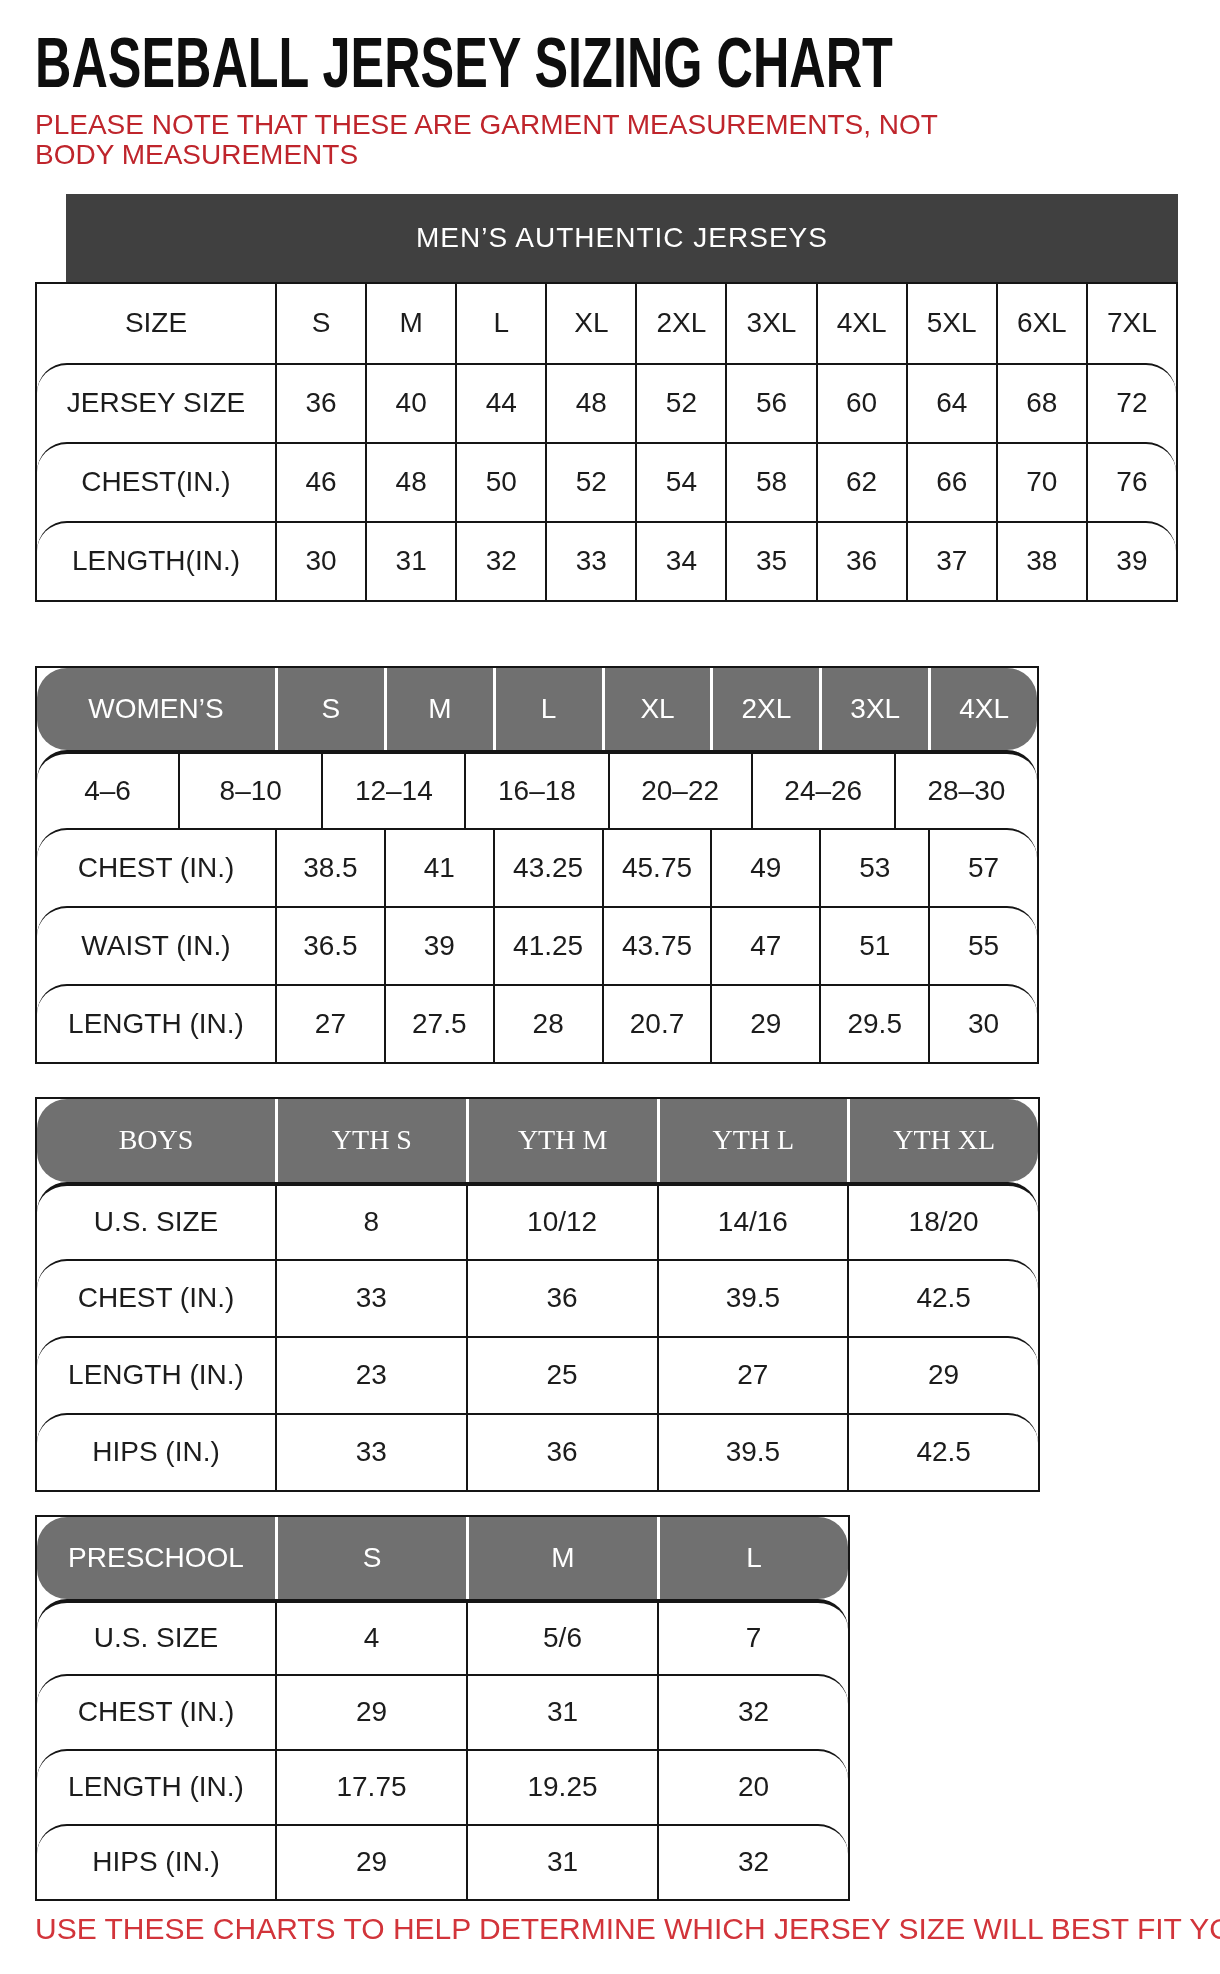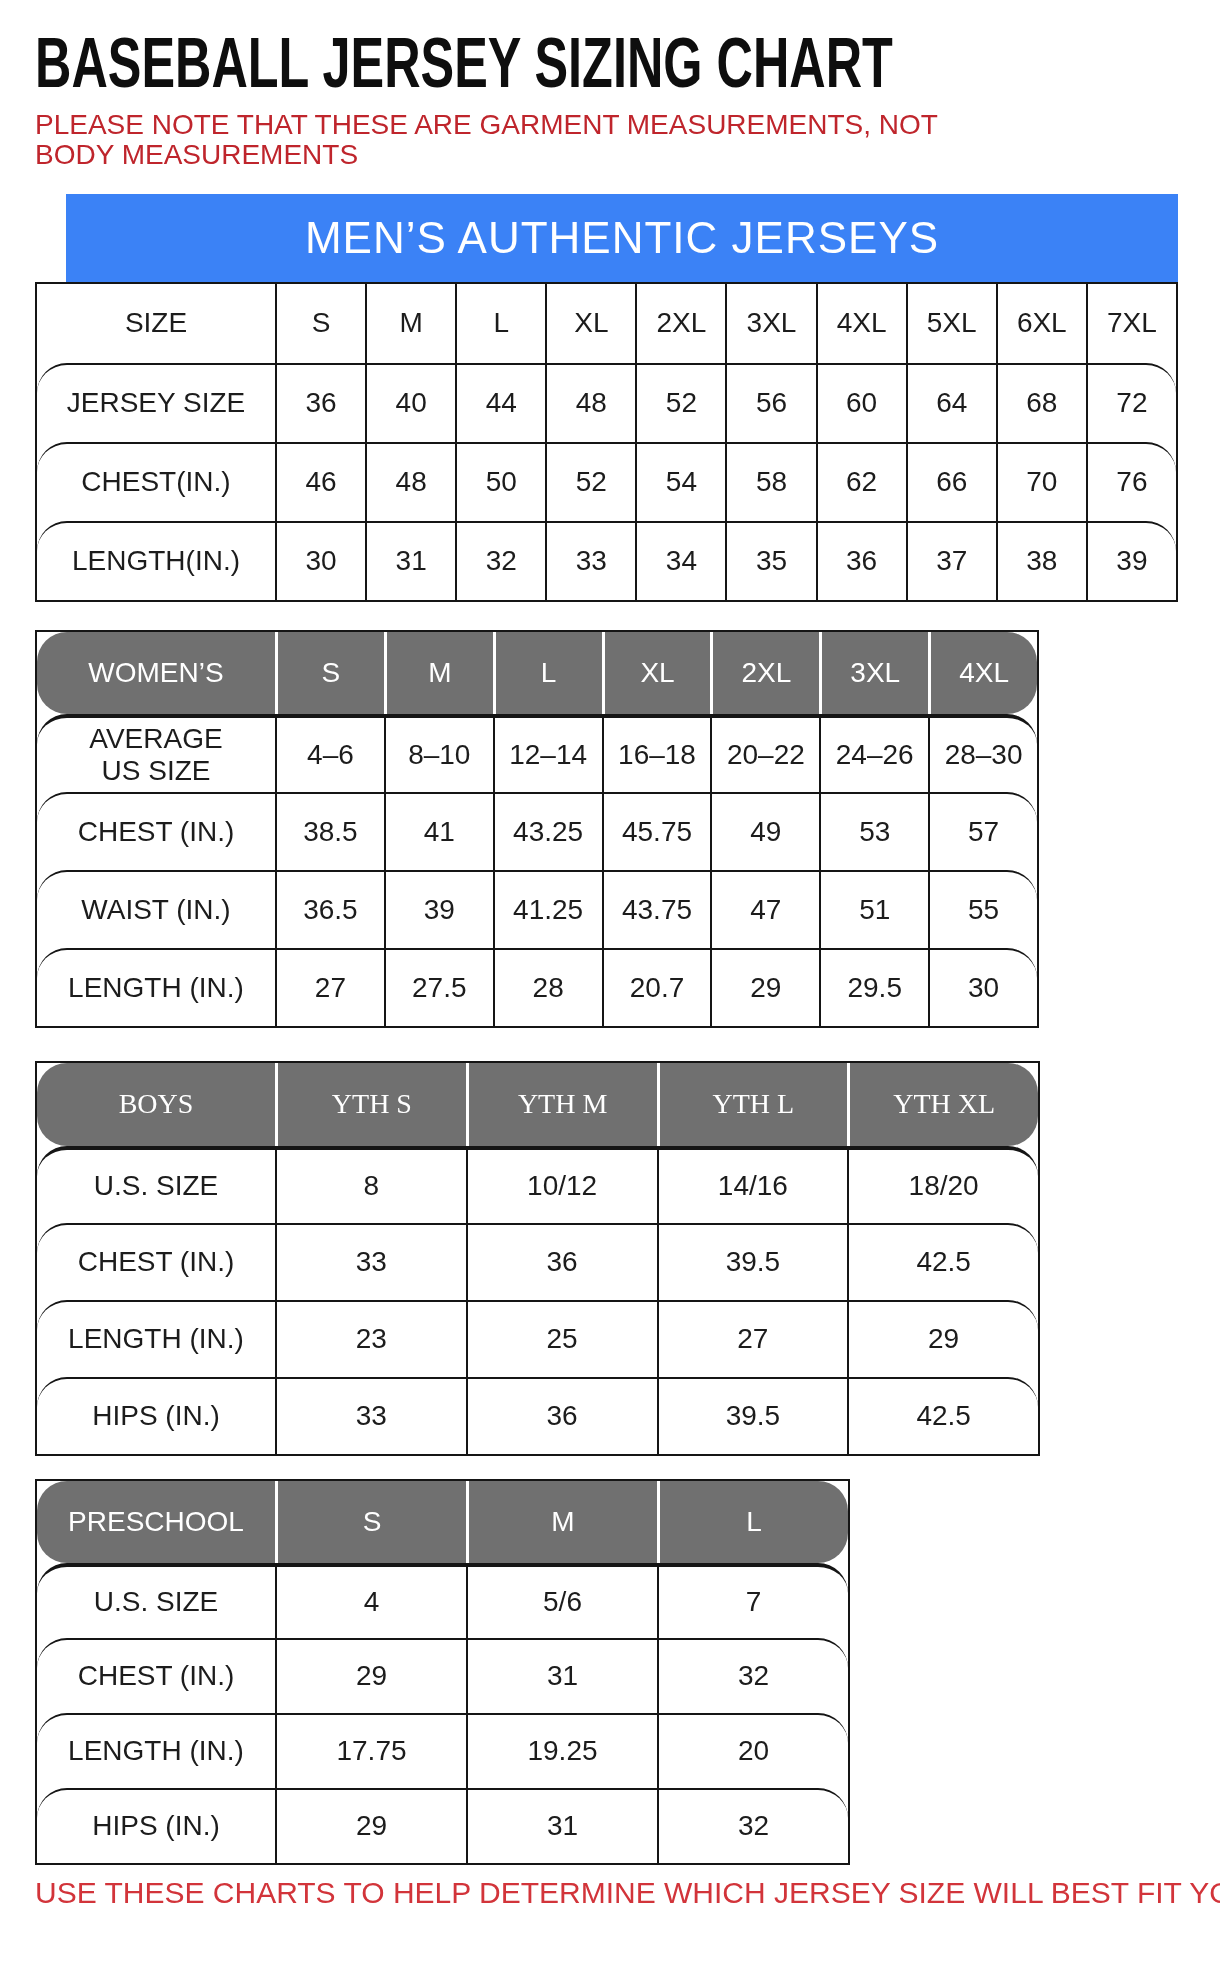--- a/index.html
+++ b/index.html
@@ -59,33 +59,33 @@
   .cell + .cell { border-left: 2px solid #151515; }
   .label-cell { flex: 0 0 238px; }
   
   .row.hdr { background: #707070; color: #ffffff; border-top: none; }
   .row.hdr .cell + .cell { border-left: 3px solid #ffffff; }
   .row.hdr + .row { border-top: 4px solid #151515; }
   
   .t-mens { width: 1143px; margin-top: 24px; }
   .banner {
     height: 88px;
-    background: #3b82f6;
+    background: #404040;
     color: #ffffff;
     display: flex;
     align-items: center;
     justify-content: center;
-    font-size: 44px;
+    font-size: 28px;
     letter-spacing: 1px;
     margin-left: 31px;
   }
   .t-mens .grid { border: 2px solid #151515; }
   .t-mens .row { height: 79px; }
   
-  .t-womens { width: 1004px; margin-top: 28px; }
+  .t-womens { width: 1004px; margin-top: 64px; }
   .t-womens .row { height: 78px; }
   .t-womens .row.hdr { height: 82px; }
   
   .t-boys { width: 1005px; margin-top: 33px; }
   .t-boys .row { height: 77px; }
   .t-boys .row.hdr { height: 83px; font-family: Liberation Serif, serif; }
   
   .t-preschool { width: 815px; margin-top: 23px; }
   .t-preschool .row { height: 75px; }
   .t-preschool .row.hdr { height: 82px; }
@@ -162,22 +162,20 @@
         <div class="cell label-cell">WOMEN’S</div>
         <div class="cell">S</div>
         <div class="cell">M</div>
         <div class="cell">L</div>
         <div class="cell">XL</div>
         <div class="cell">2XL</div>
         <div class="cell">3XL</div>
         <div class="cell">4XL</div>
       </div>
       <div class="row">
-        <div class="cell label-cell">AVERAGE
-US SIZE</div>
         <div class="cell">4–6</div>
         <div class="cell">8–10</div>
         <div class="cell">12–14</div>
         <div class="cell">16–18</div>
         <div class="cell">20–22</div>
         <div class="cell">24–26</div>
         <div class="cell">28–30</div>
       </div>
       <div class="row">
         <div class="cell label-cell">CHEST (IN.)</div>

